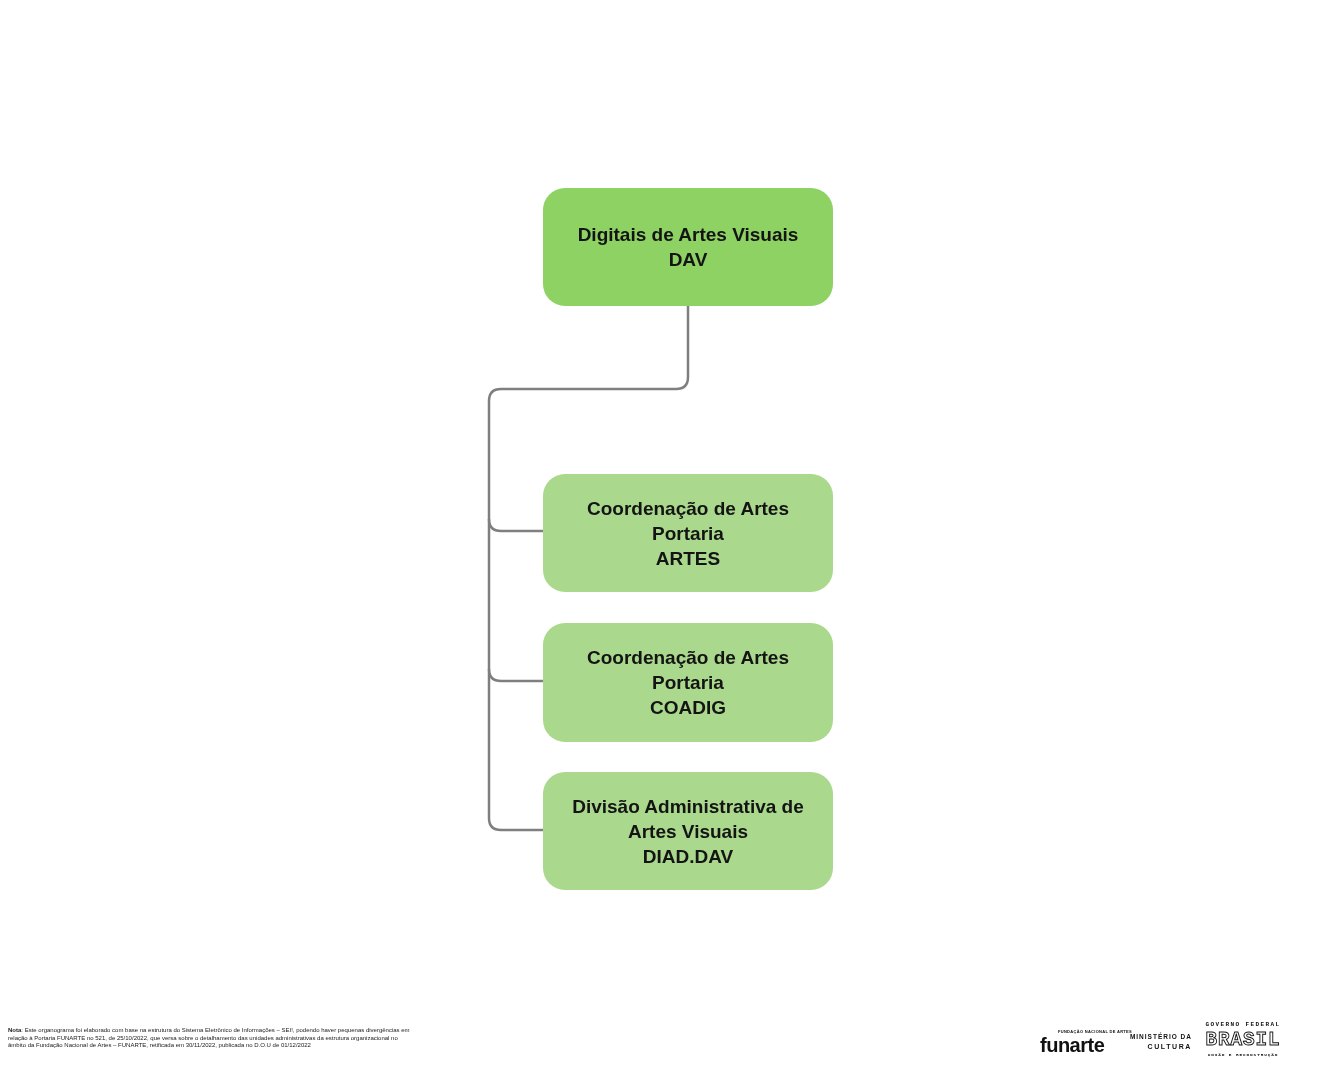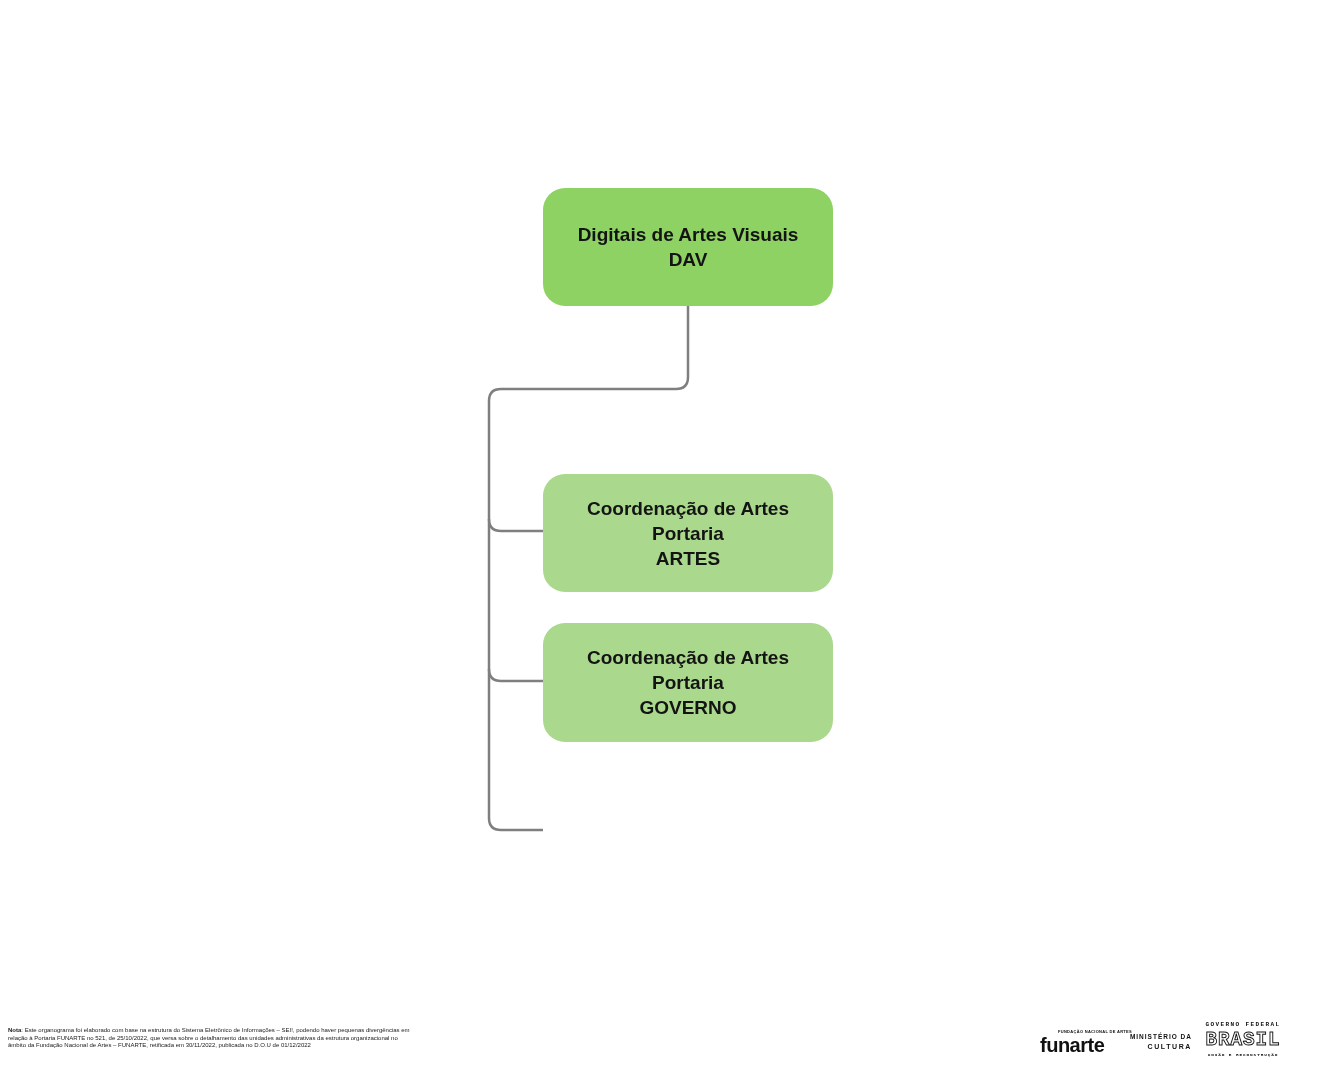--- a/index.html
+++ b/index.html
@@ -75,23 +75,28 @@
 
   <div id="box-coav" class="org-box secondary">
     <span class="org-line">Coordenação de Artes</span>
     <span class="org-line">Portaria</span>
     <span class="org-line">ARTES</span>
   </div>
 
   <div id="box-coadig" class="org-box secondary">
     <span class="org-line">Coordenação de Artes</span>
     <span class="org-line">Portaria</span>
-    <span class="org-line">GOVERNO</span>
+    <span class="org-line">COADIG</span>
   </div>
 
+  <div id="box-diad" class="org-box secondary">
+    <span class="org-line">Divisão Administrativa de</span>
+    <span class="org-line">Artes Visuais</span>
+    <span class="org-line">DIAD.DAV</span>
+  </div>
 
   <div id="footnote">
     <div class="note-line"><span class="note-label">Nota</span><span>: Este organograma foi elaborado com base na estrutura do Sistema Eletrônico de Informações – SEI!, podendo haver pequenas divergências em</span></div>
     <div class="note-line">relação à Portaria FUNARTE no 521, de 25/10/2022, que versa sobre o detalhamento das unidades administrativas da estrutura organizacional no</div>
     <div class="note-line">âmbito da Fundação Nacional de Artes – FUNARTE, retificada em 30/11/2022, publicada no D.O.U de 01/12/2022</div>
   </div>
 
   <div id="logo-funarte" class="logo">
     <span id="funarte-tagline">FUNDAÇÃO NACIONAL DE ARTES</span>
     <span id="funarte-wordmark">funarte</span>

